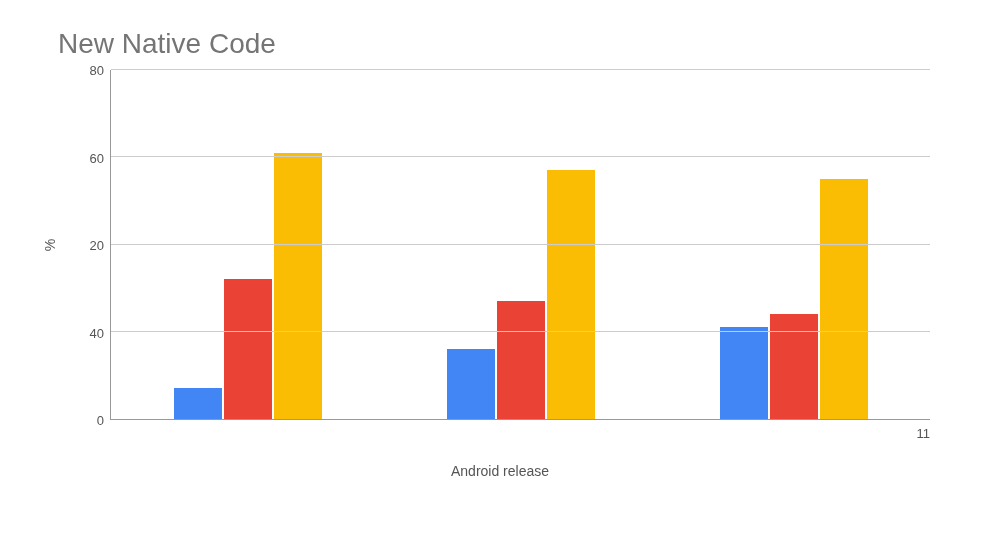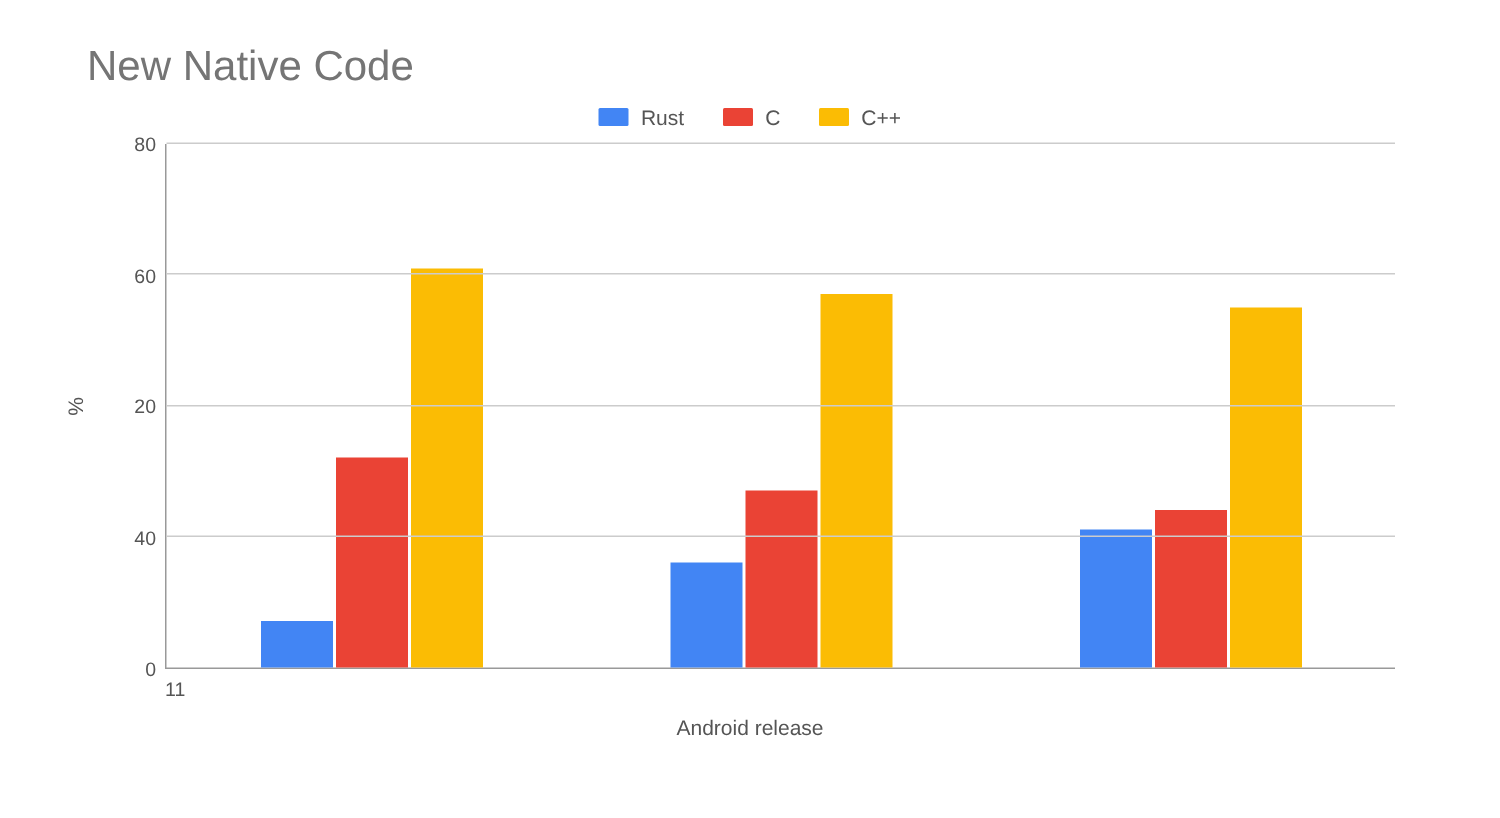--- a/index.html
+++ b/index.html
@@ -103,52 +103,38 @@
     width: 48px;
   }
   .x-ticks {
     display: flex;
     margin-left: 80px; 
     margin-right: 40px;
     margin-top: 6px;
   }
   .x-tick {
     flex: 1;
-    text-align: left;
+    text-align: right;
     font-size: 13px;
     color: #555;
   }
   .x-label {
     text-align: center;
     font-size: 14px;
     color: #555;
-    margin-top: 10px;
+    margin-top: 22px;
   }
 </style>
 </head>
 <body>
 
 <div class="chart-wrap">
 
   <div class="chart-title">New Native Code</div>
 
-  <div class="legend" id="legend">
-      <div class="legend-item">
-        <span class="swatch" style="background: rgb(66, 133, 244);"></span>
-        <span>Rust</span>
-      </div>
-      <div class="legend-item">
-        <span class="swatch" style="background: rgb(234, 67, 53);"></span>
-        <span>C</span>
-      </div>
-      <div class="legend-item">
-        <span class="swatch" style="background: rgb(251, 188, 4);"></span>
-        <span>C++</span>
-      </div>
-    </div>
 
   <div class="plot-row">
     <div class="y-label-col">
       <div class="y-label">%</div>
     </div>
     <div class="y-ticks-col" id="yticks">
         <div class="y-tick" style="bottom: 0%;">0</div>
         <div class="y-tick" style="bottom: 25%;">40</div>
         <div class="y-tick" style="bottom: 50%;">20</div>
         <div class="y-tick" style="bottom: 75%; margin-left: 28px;">60</div>

